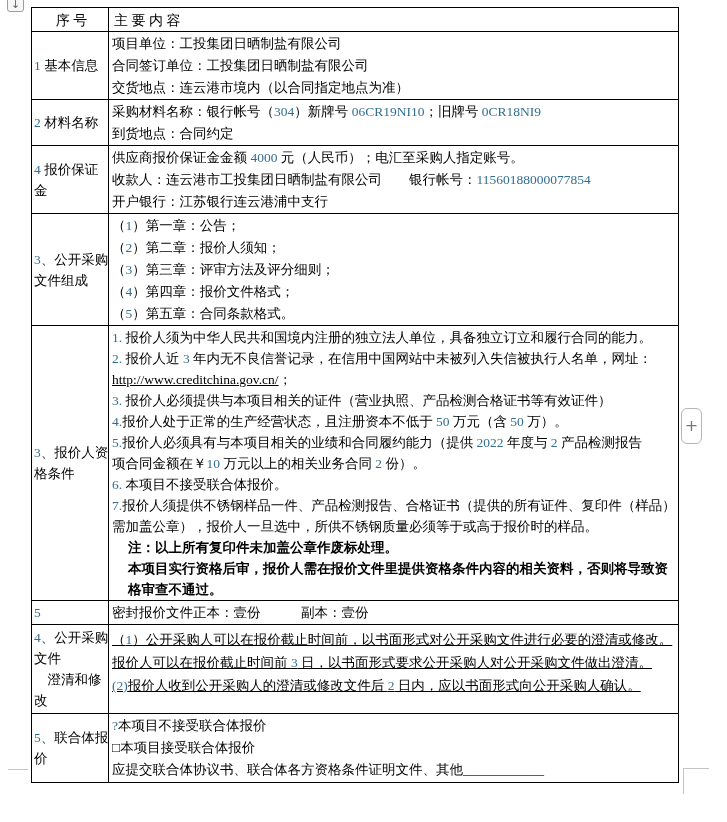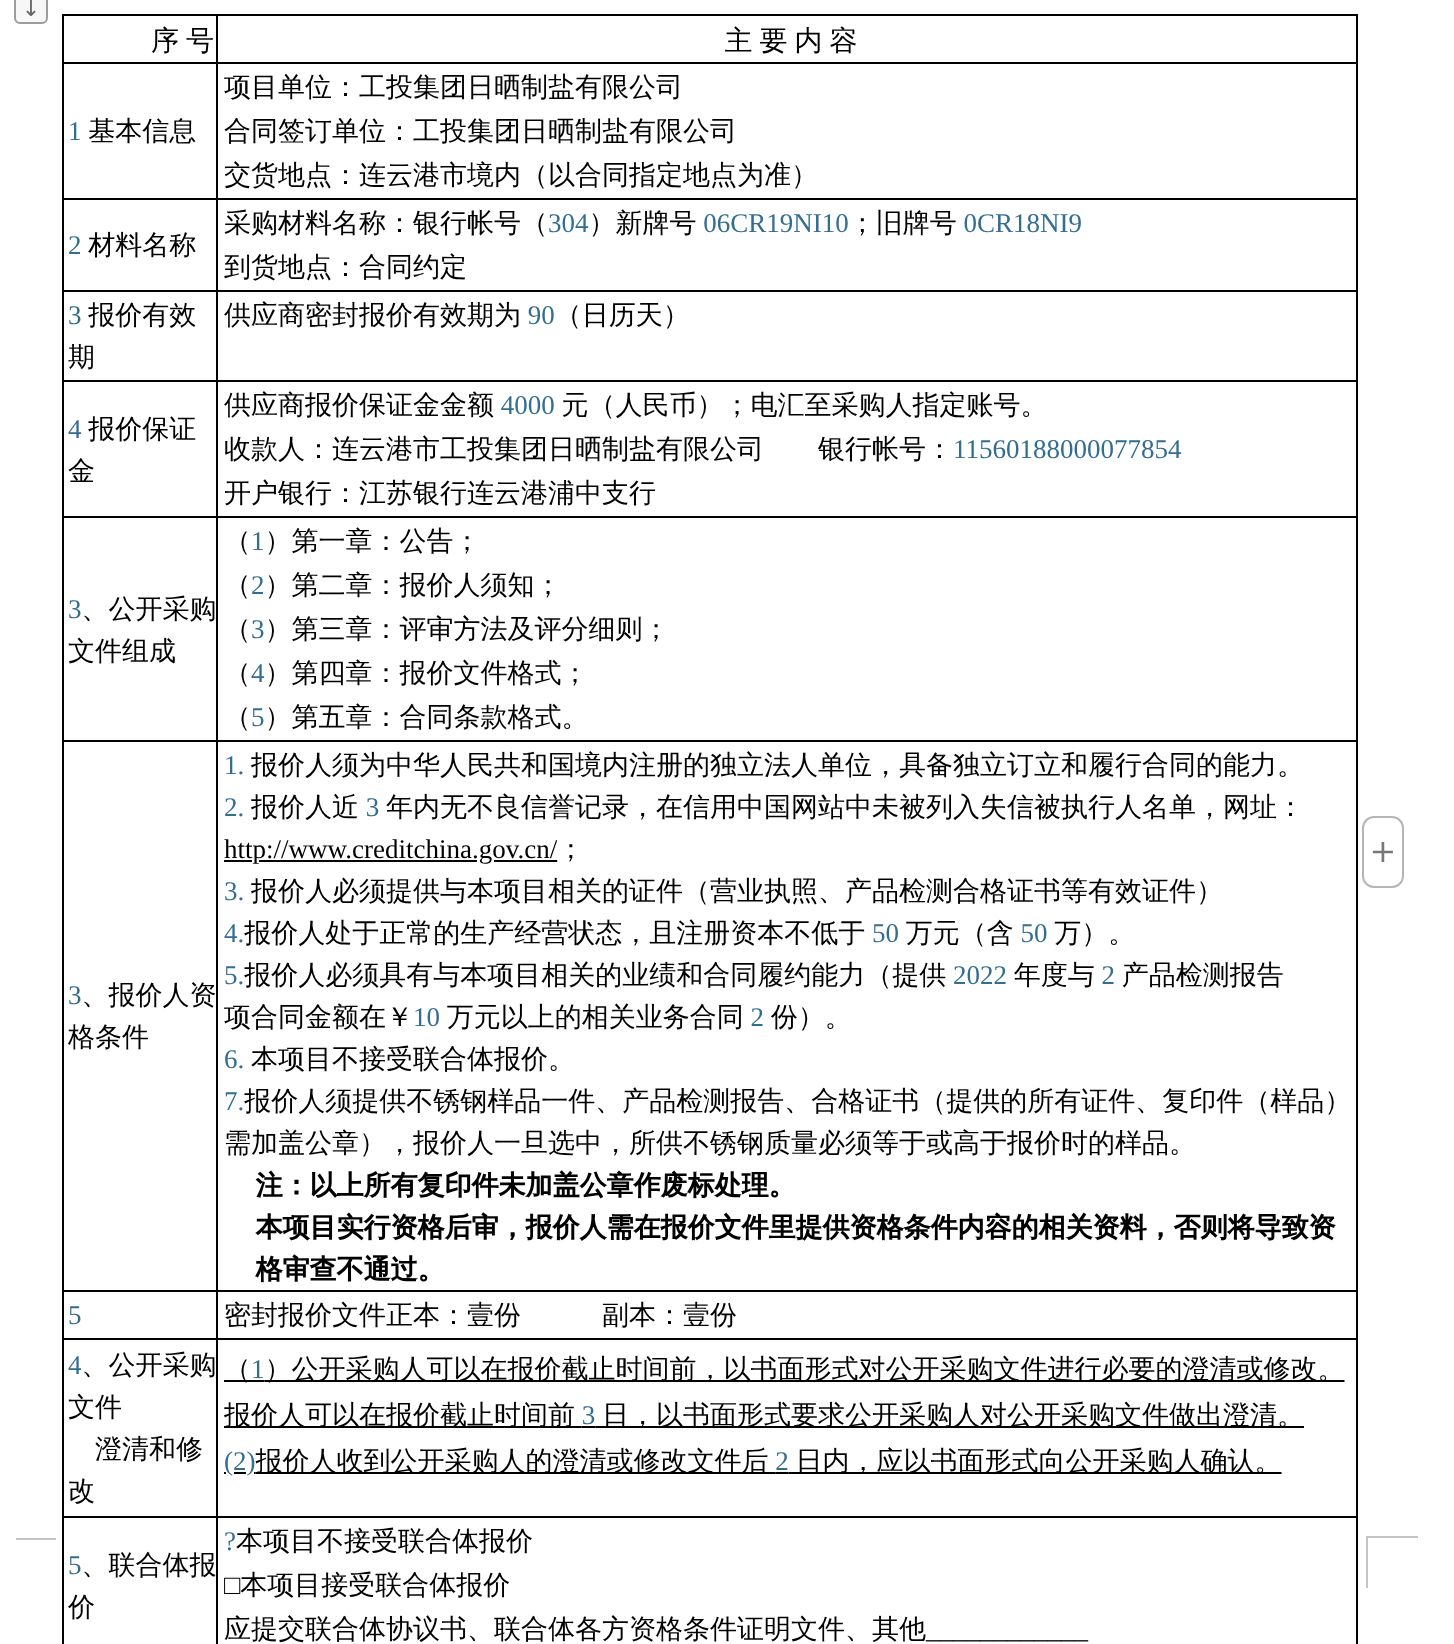--- a/index.html
+++ b/index.html
@@ -11,22 +11,22 @@
   }
   
   table.spec {
     position:absolute; left:31px; top:7px; width:648px;
     border-collapse:collapse; table-layout:fixed;
   }
   table.spec col.c1 { width:77px; }
   table.spec td, table.spec th {
     border:1px solid #000; overflow:hidden; font-weight:normal;
   }
-  th.h1 { text-align:right; font-size:14px; padding:2px 1px 0 4px; vertical-align:middle; }
-  th.h2 { text-align:center; font-size:14px; font-weight:bold; padding:2px 1px 0 5px; vertical-align:middle; }
+  th.h1 { text-align:center; font-size:14px; padding:2px 1px 0 4px; vertical-align:middle; }
+  th.h2 { text-align:left; font-size:14px; font-weight:bold; padding:2px 1px 0 5px; vertical-align:middle; }
   tr[data-row="header"]   { height:24px; }
   tr[data-row="basic-info"]    { height:66px; }
   tr[data-row="material-name"] { height:45px; }
   tr[data-row="quote-validity"]{ height:45px; }
   tr[data-row="bid-deposit"]   { height:66px; }
   tr[data-row="doc-composition"]{ height:112px; }
   tr[data-row="qualification"] { height:275px; }
   tr[data-row="sealed-copies"] { height:23px; }
   tr[data-row="clarification"] { height:89px; }
   tr[data-row="consortium"]    { height:69px; }
@@ -99,29 +99,20 @@
       </tr>
       <tr data-row="material-name">
         <td class="label-cell">
           <div class="line"><span class="n">2</span><span> 材料名称</span></div>
         </td>
         <td class="content-cell">
           <div class="line"><span>采购材料名称：银行帐号（</span><span class="n">304</span><span>）新牌号 </span><span class="n">06CR19NI10</span><span>；旧牌号 </span><span class="n">0CR18NI9</span></div>
           <div class="line"><span>到货地点：合同约定</span></div>
         </td>
       </tr>
-      <tr data-row="quote-validity">
-        <td class="label-cell">
-          <div class="line"><span class="n">3</span><span> 报价有效</span></div>
-          <div class="line"><span>期</span></div>
-        </td>
-        <td class="content-cell">
-          <div class="line"><span>供应商密封报价有效期为 </span><span class="n">90</span><span>（日历天）</span></div>
-        </td>
-      </tr>
       <tr data-row="bid-deposit">
         <td class="label-cell">
           <div class="line"><span class="n">4</span><span> 报价保证</span></div>
           <div class="line"><span>金</span></div>
         </td>
         <td class="content-cell">
           <div class="line"><span>供应商报价保证金金额 </span><span class="n">4000</span><span> 元（人民币）；电汇至采购人指定账号。</span></div>
           <div class="line"><span>收款人：连云港市工投集团日晒制盐有限公司　　银行帐号：</span><span class="n">11560188000077854</span></div>
           <div class="line"><span>开户银行：江苏银行连云港浦中支行</span></div>
         </td>

